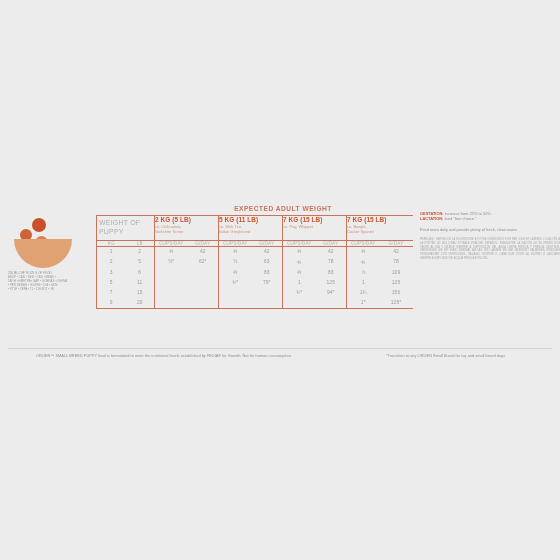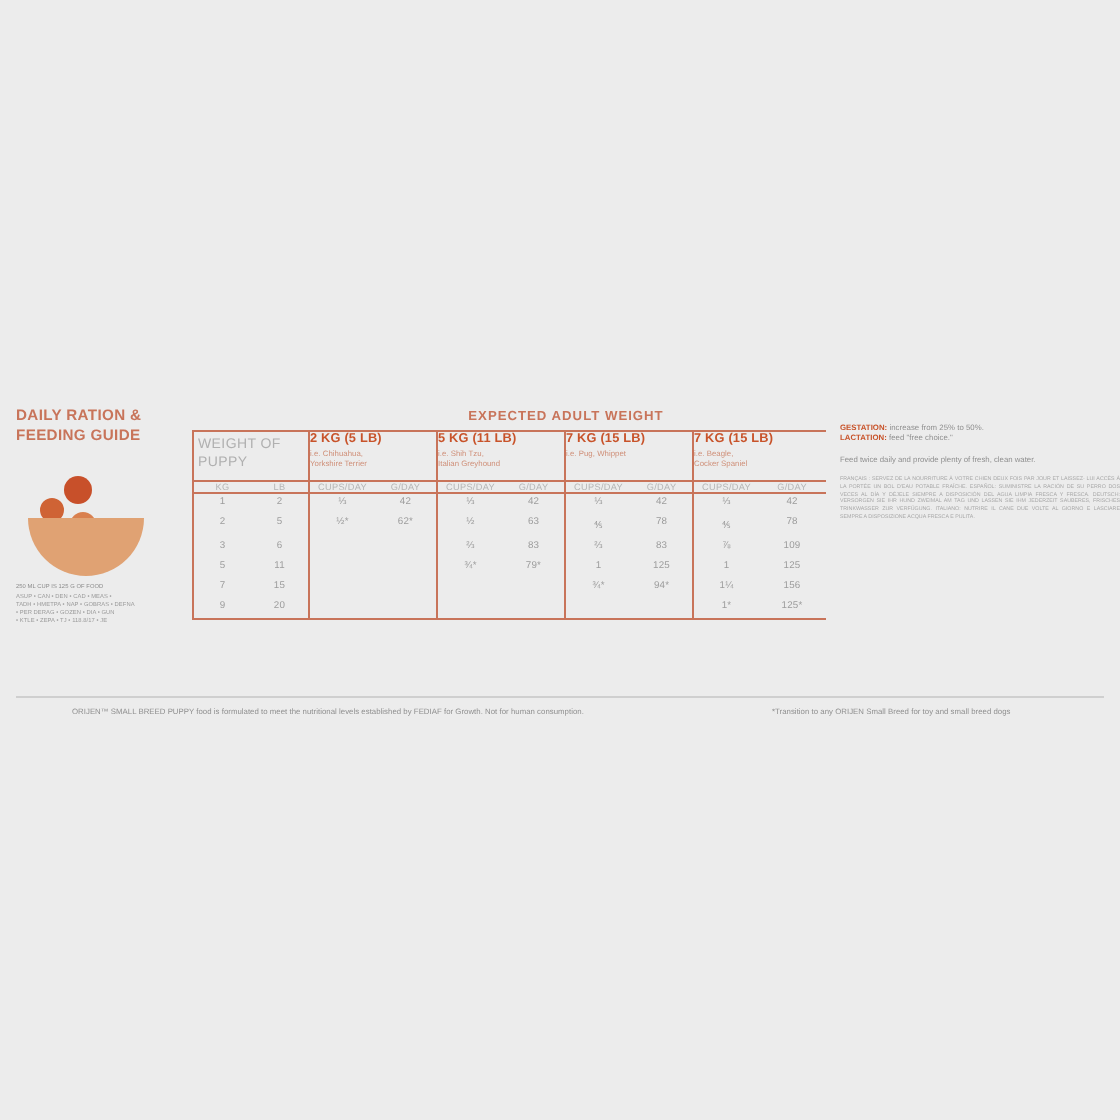--- a/index.html
+++ b/index.html
@@ -209,24 +209,20 @@
     letter-spacing: 0.02px;
   }
 </style>
 </head>
 <body>
 
 <div class="panel">
   <div class="guide">
 
     <div class="left-col">
-      <div class="guide-title">
-        <div>DAILY RATION &amp;</div>
-        <div>FEEDING GUIDE</div>
-      </div>
 
       <div class="bowl-art">
         <div class="kibble k1"></div>
         <div class="kibble k2"></div>
         <div class="kibble k3"></div>
         <div class="bowl-body"></div>
       </div>
 
       <div class="cup-note">
         <div class="hl">250 ML CUP IS 125 G OF FOOD</div>

